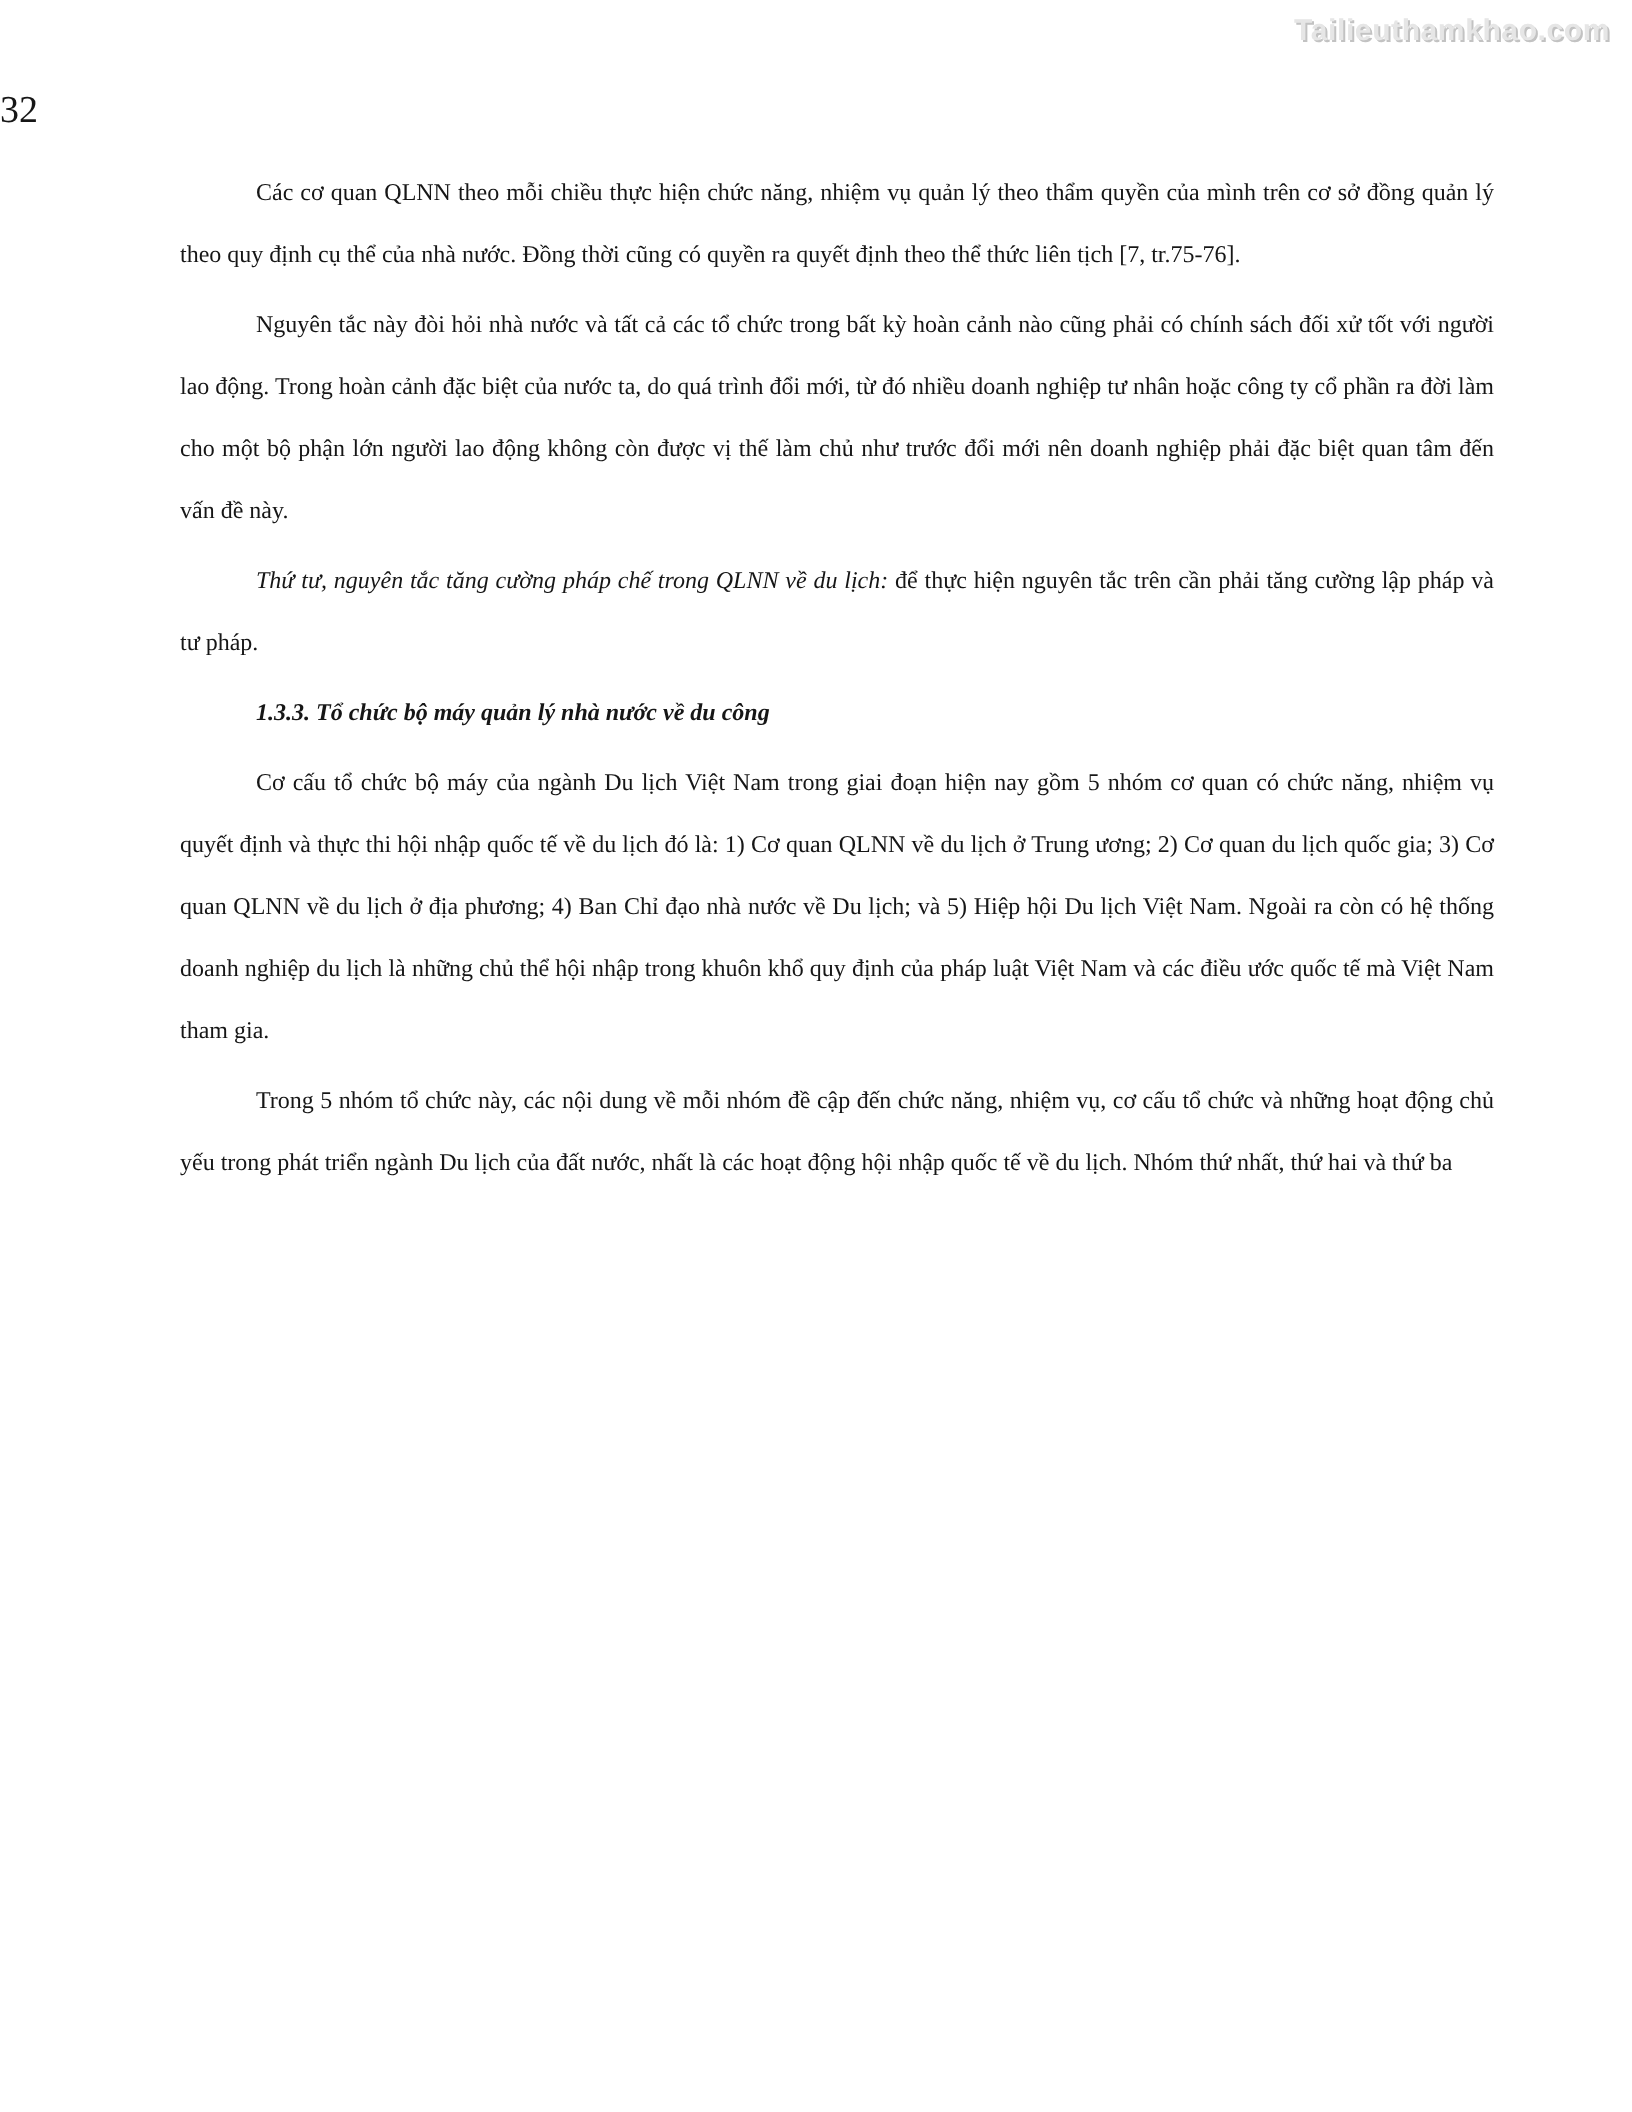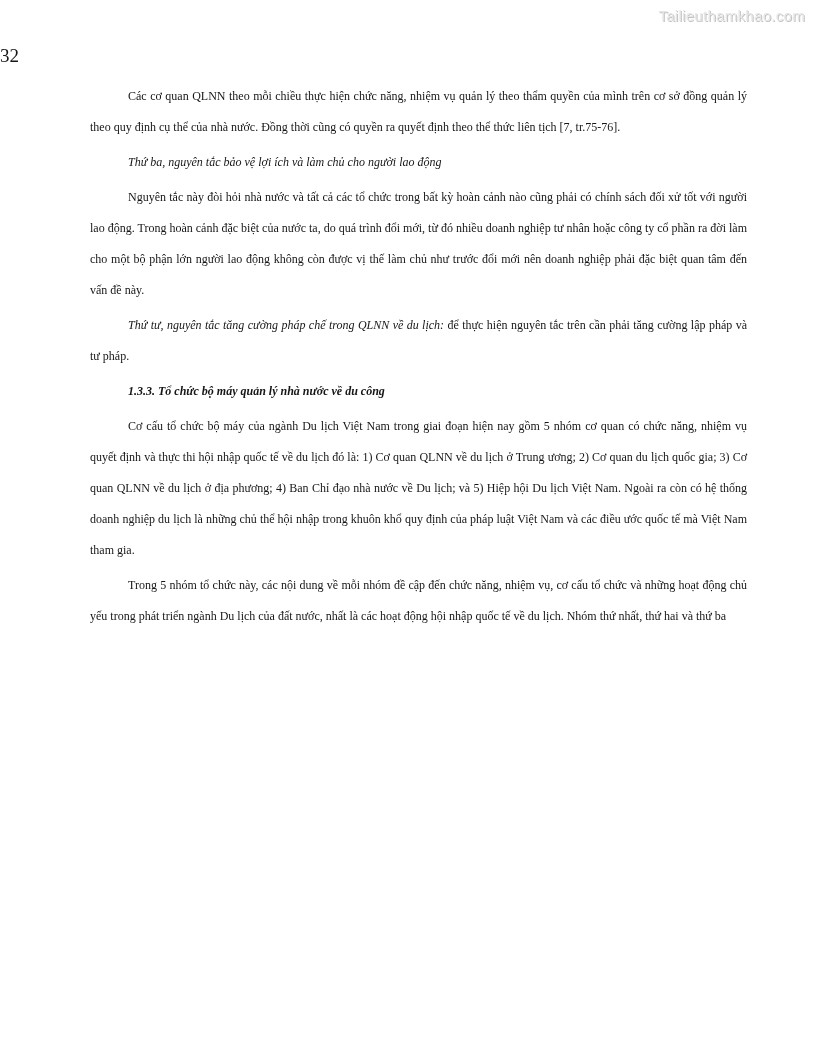--- a/index.html
+++ b/index.html
@@ -18,20 +18,21 @@
   }
   .watermark {
     position: absolute;
     top: 7px;
     right: 11px;
     font-family: "Liberation Sans", "DejaVu Sans", sans-serif;
     font-size: 15px;
     letter-spacing: 0.3px;
     color: #e6e6e6;
     text-shadow: 1px 1px 0 #c2c2c2;
+    font-weight: bold;
   }
   .page-number {
     position: absolute;
     top: 45px;
     left: 0;
     right: 0;
     text-align: left;
     font-size: 19px;
   }
   .content {
@@ -65,21 +66,20 @@
 <div class="page">
 
   <div class="watermark">Tailieuthamkhao.com</div>
 
   <div class="page-number">32</div>
 
   <div class="content">
 
     <p>Các cơ quan QLNN theo mỗi chiều thực hiện chức năng, nhiệm vụ quản lý theo thẩm quyền của mình trên cơ sở đồng quản lý theo quy định cụ thể của nhà nước. Đồng thời cũng có quyền ra quyết định theo thể thức liên tịch [7, tr.75-76].</p>
 
-    <p class="para-italic">Thứ ba, nguyên tắc bảo vệ lợi ích và làm chủ cho người lao động</p>
 
     <p>Nguyên tắc này đòi hỏi nhà nước và tất cả các tổ chức trong bất kỳ hoàn cảnh nào cũng phải có chính sách đối xử tốt với người lao động. Trong hoàn cảnh đặc biệt của nước ta, do quá trình đổi mới, từ đó nhiều doanh nghiệp tư nhân hoặc công ty cổ phần ra đời làm cho một bộ phận lớn người lao động không còn được vị thế làm chủ như trước đổi mới nên doanh nghiệp phải đặc biệt quan tâm đến vấn đề này.</p>
 
     <p><span class="lead-italic">Thứ tư, nguyên tắc tăng cường pháp chế trong QLNN về du lịch:</span><span> để thực hiện nguyên tắc trên cần phải tăng cường lập pháp và tư pháp.</span></p>
 
 
 
     <p class="section-heading">1.3.3. Tổ chức bộ máy quản lý nhà nước về du công</p>
 
     <p>Cơ cấu tổ chức bộ máy của ngành Du lịch Việt Nam trong giai đoạn hiện nay gồm 5 nhóm cơ quan có chức năng, nhiệm vụ quyết định và thực thi hội nhập quốc tế về du lịch đó là: 1) Cơ quan QLNN về du lịch ở Trung ương; 2) Cơ quan du lịch quốc gia; 3) Cơ quan QLNN về du lịch ở địa phương; 4) Ban Chỉ đạo nhà nước về Du lịch; và 5) Hiệp hội Du lịch Việt Nam. Ngoài ra còn có hệ thống doanh nghiệp du lịch là những chủ thể hội nhập trong khuôn khổ quy định của pháp luật Việt Nam và các điều ước quốc tế mà Việt Nam tham gia.</p>

